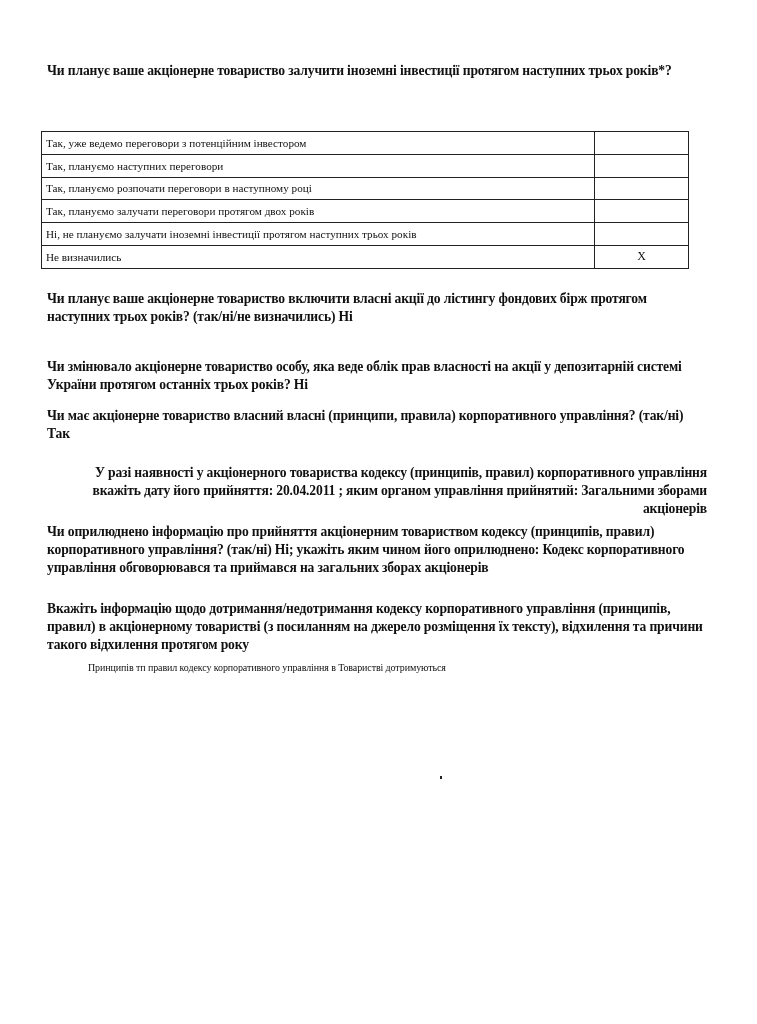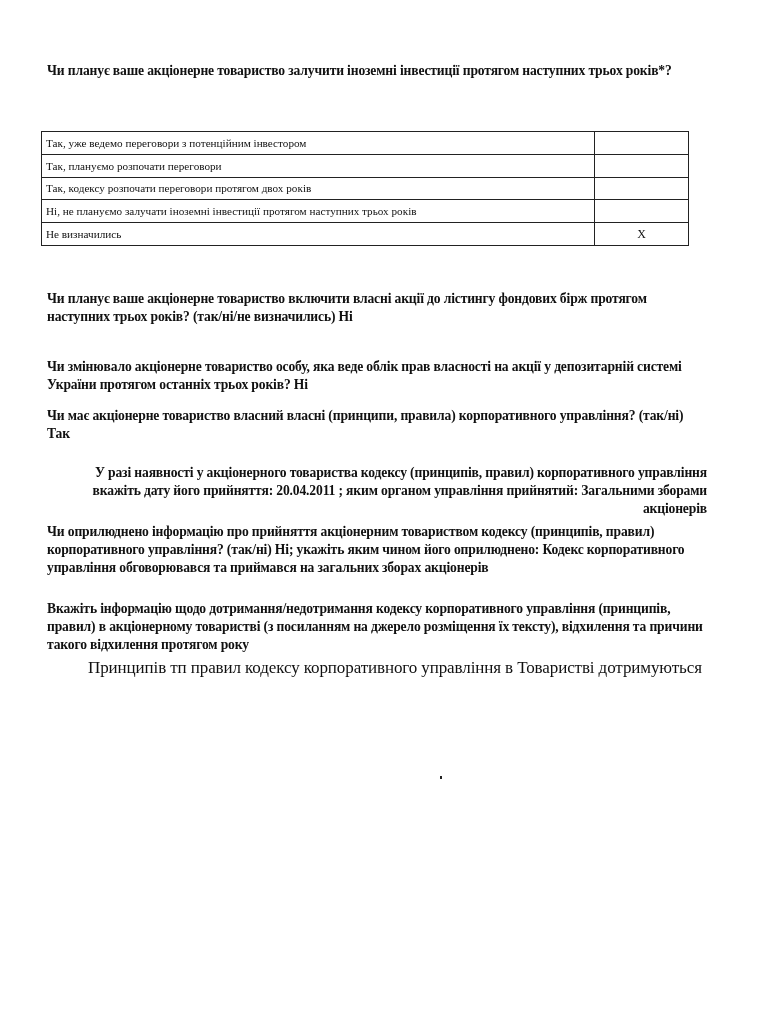--- a/index.html
+++ b/index.html
@@ -16,42 +16,46 @@
   table.opts {
     position: absolute; left: 41px; top: 131px; width: 648px;
     border-collapse: collapse; font-size: 11.2px;
   }
   table.opts td {
     border: 1px solid #222; height: 21.8px; padding: 0 0 0 4px;
     vertical-align: middle; white-space: nowrap;
   }
   table.opts td.mark { width: 93px; text-align: center; padding: 0; font-size: 12px; }
   .answer-line {
-    position: absolute; left: 88px; top: 659px; font-size: 17px; line-height: 18px;
+    position: absolute; left: 88px; top: 659px; font-size: 10px; line-height: 18px;
     letter-spacing: -0.1px;
   }
   .speck { position: absolute; left: 440px; top: 776px; width: 2px; height: 3px; background: #222; }
 </style>
 </head>
 <body>
 
 <div class="q" style="top:62px;">Чи планує ваше акціонерне товариство залучити іноземні інвестиції протягом наступних трьох років*?</div>
 
 <table class="opts">
   <tbody>
     <tr>
       <td>Так, уже ведемо переговори з потенційним інвестором</td>
       <td class="mark"></td>
     </tr>
     <tr>
-      <td>Так, плануємо розпочати переговори</td>
+      <td>Так, плануємо наступних переговори</td>
       <td class="mark"></td>
     </tr>
     <tr>
-      <td>Так, кодексу розпочати переговори протягом двох років</td>
+      <td>Так, плануємо розпочати переговори в наступному році</td>
+      <td class="mark"></td>
+    </tr>
+    <tr>
+      <td>Так, плануємо залучати переговори протягом двох років</td>
       <td class="mark"></td>
     </tr>
     <tr>
       <td>Ні, не плануємо залучати іноземні інвестиції протягом наступних трьох років</td>
       <td class="mark"></td>
     </tr>
     <tr>
       <td>Не визначились</td>
       <td class="mark">X</td>
     </tr>

